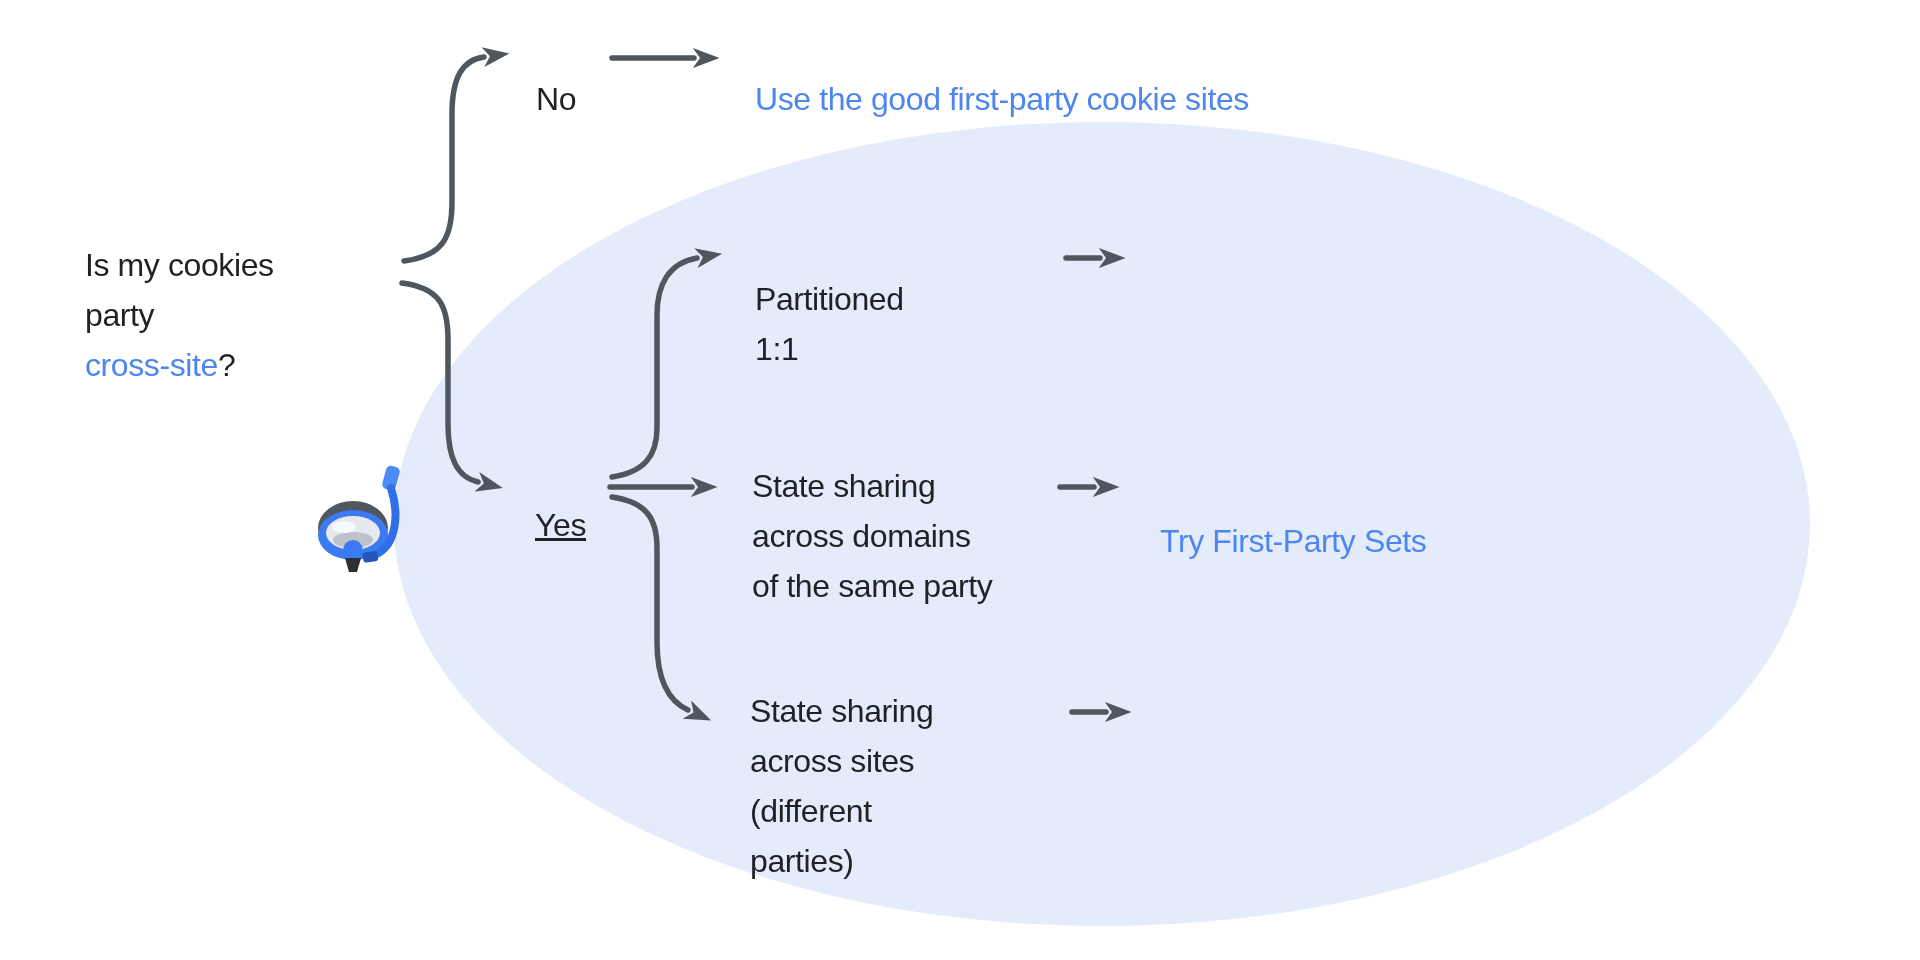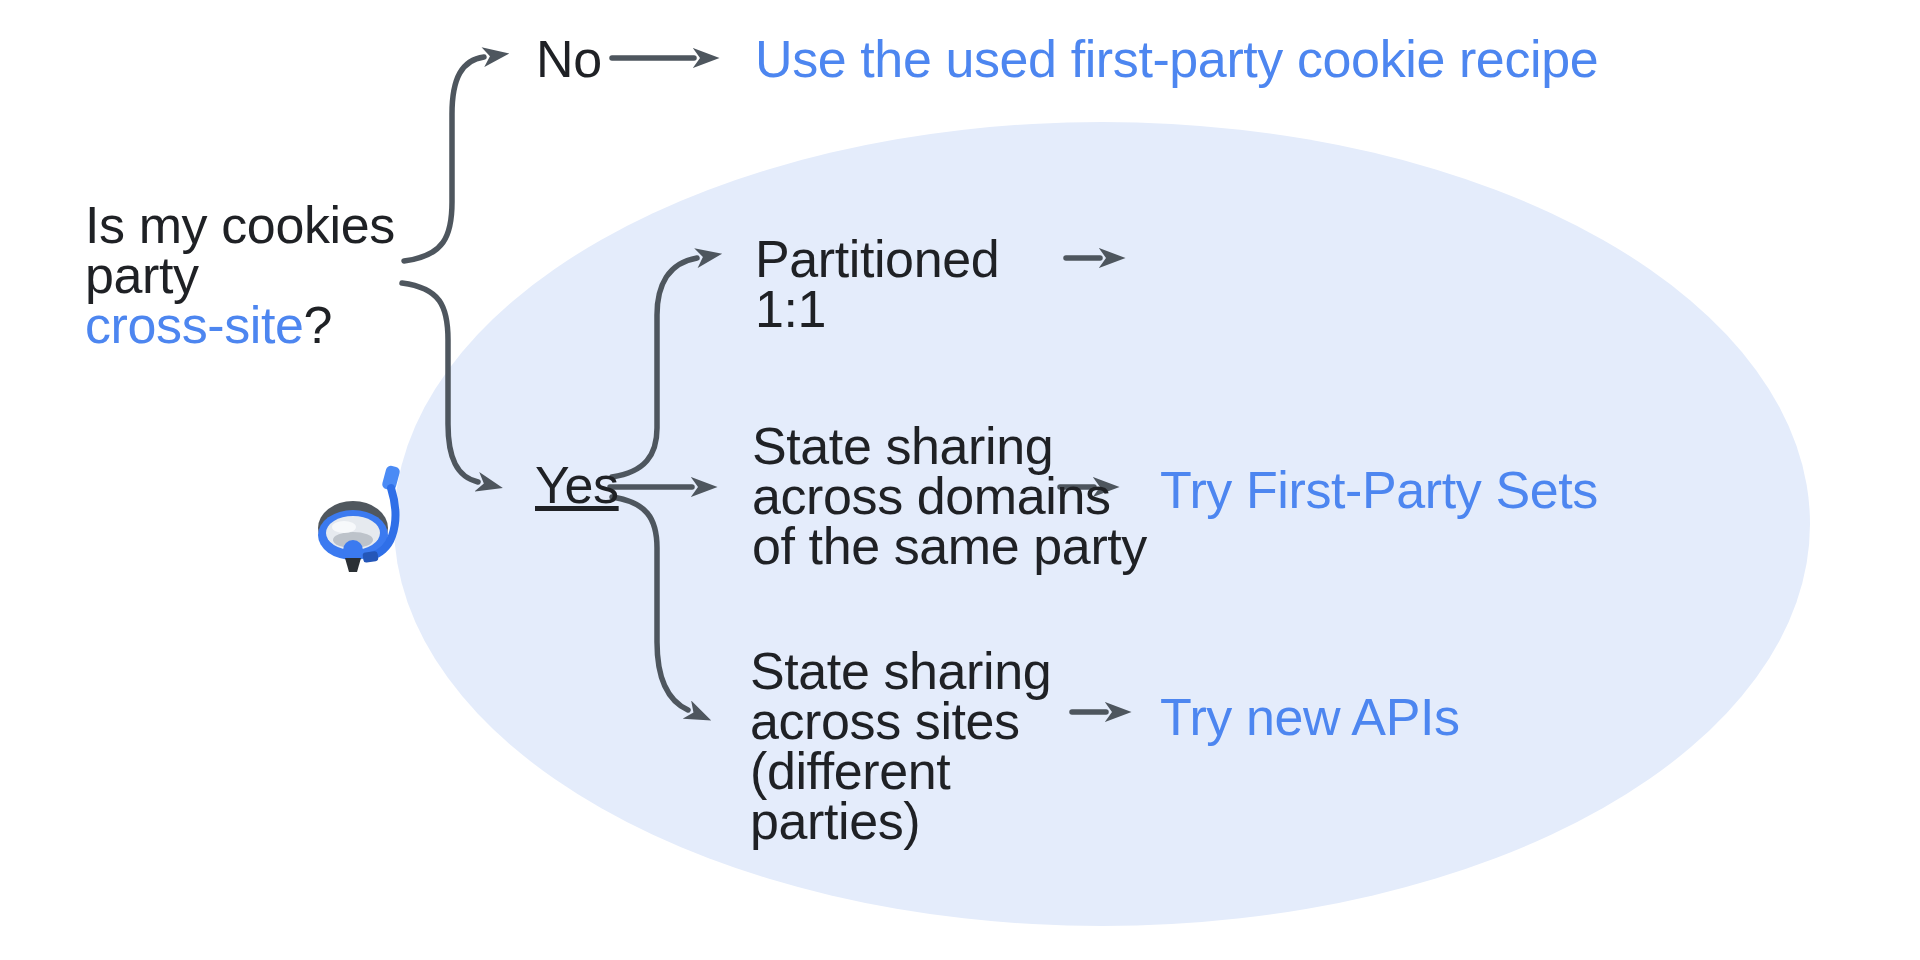--- a/index.html
+++ b/index.html
@@ -8,22 +8,22 @@
     position:relative;width:1920px;height:960px;overflow:hidden;
     background:var(--background,#ffffff);
     font-family:"Liberation Sans","DejaVu Sans",sans-serif;
     color:var(--text-dark,#1f2125);
   }
   svg.bg{position:absolute;left:0;top:0;width:1920px;height:960px;}
   .bg-ellipse{fill:var(--ellipse-fill,#e4ecfb);}
   .arrow{fill:none;stroke:var(--arrow-gray,#4e565e);stroke-width:5.5;stroke-linecap:round;}
   #ah path{fill:var(--arrow-gray,#4e565e);}
   .label{
-    position:absolute;font-size:52px;line-height:50px;letter-spacing:-0.4px;
-    white-space:pre-line;font-weight:400;
+    position:absolute;font-size:32px;line-height:50px;letter-spacing:-0.4px;
+    white-space:pre-line;font-weight:400;margin-top:40px;
   }
   .blue,.result{color:var(--link-blue,#4d86f0);}
   a.result{text-decoration:none;cursor:pointer;display:block;}
   .emoji{position:absolute;}
 </style>
 </head>
 <body>
 
 <div class="canvas">
 
@@ -43,37 +43,36 @@
     <path class="arrow" d="M610 487 L692 487" marker-end="url(#ah)"></path>
     <path class="arrow" d="M612 497 C646 502 657 518 657 548 L657 642 C657 676 666 700 688 710" marker-end="url(#ah)"></path>
     <path class="arrow" d="M1066 258 L1100 258" marker-end="url(#ah)"></path>
     <path class="arrow" d="M1060 487 L1094 487" marker-end="url(#ah)"></path>
     <path class="arrow" d="M1072 712 L1106 712" marker-end="url(#ah)"></path>
   </svg>
 
   <div class="label" style="left:85px;top:200px;"><span>Is my cookies</span><br><span>party</span><br><span class="blue">cross-site</span><span>?</span></div>
 
   <div class="label" style="left:536px;top:34px;">No</div>
-  <a class="label result" style="left:755px;top:34px;">Use the used first-party cookie recipe</a>
+  <a class="label result" style="left:755px;top:34px;">Use the good first-party cookie sites</a>
 
   <div class="label" style="left:535px;top:460px;text-decoration:underline;">Yes</div>
 
   <div class="label" style="left:755px;top:234px;">Partitioned
 1:1</div>
 
   <div class="label" style="left:752px;top:421px;">State sharing
 across domains
 of the same party</div>
-  <a class="label result" style="left:1160px;top:465px;">Try First-Party Sets</a>
+  <a class="label result" style="left:1160px;top:476px;">Try First-Party Sets</a>
 
   <div class="label" style="left:750px;top:646px;">State sharing
 across sites
 (different
 parties)</div>
-  <a class="label result" style="left:1160px;top:692px;">Try new APIs</a>
 
   <svg class="emoji" style="left:306px;top:462px;" width="106" height="116" viewBox="0 0 106 116" aria-hidden="true">
 
     <rect x="78" y="4" width="14" height="24" rx="5" fill="#4b8bf5" transform="rotate(15 85 16)"></rect>
 
     <ellipse cx="47" cy="66" rx="35" ry="27" fill="#50575e"></ellipse>
 
     <ellipse cx="47" cy="73" rx="35" ry="25" fill="#3b7af0"></ellipse>
 
     <ellipse cx="47" cy="71" rx="27" ry="17" fill="#e6eaef"></ellipse>

